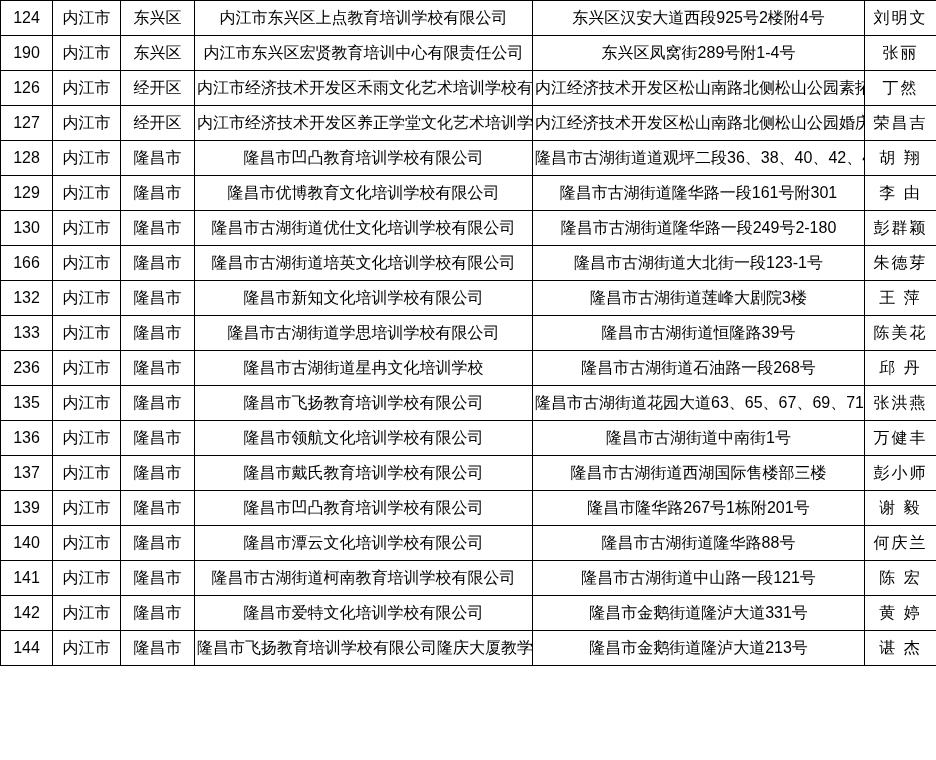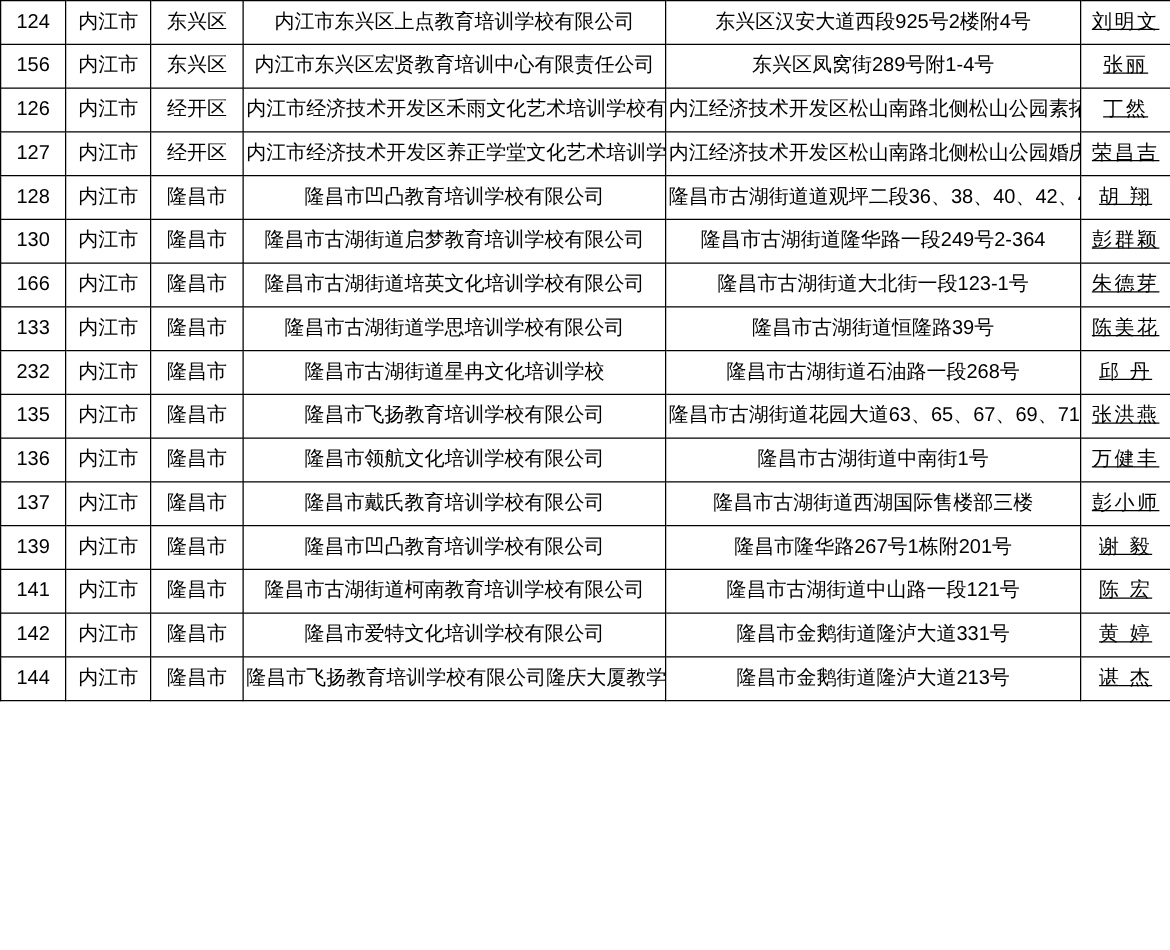--- a/index.html
+++ b/index.html
@@ -38,21 +38,20 @@
   col.c-person{ width: 72px; }
 
   td.cell-no, td.cell-city, td.cell-dist, td.cell-person {
     font-size: 16px;
   }
   td.cell-name, td.cell-addr {
     font-size: 15px;
   }
   td.cell-person {
     letter-spacing: 2px;
-    text-decoration: underline;
   }
   
   td.twoline {
     white-space: normal;
     line-height: 1.1;
     font-size: 15px;
   }
   tr.dashed-top td {
     border-top: 1px dashed #000000;
   }
@@ -78,21 +77,21 @@
     <tr>
       <td class="cell-no">124</td>
       <td class="cell-city">内江市</td>
       <td class="cell-dist">东兴区</td>
       <td class="cell-name">内江市东兴区上点教育培训学校有限公司</td>
       <td class="cell-addr">东兴区汉安大道西段925号2楼附4号</td>
       <td class="cell-person">刘明文</td>
     </tr>
 
     <tr>
-      <td class="cell-no">156</td>
+      <td class="cell-no">190</td>
       <td class="cell-city">内江市</td>
       <td class="cell-dist">东兴区</td>
       <td class="cell-name">内江市东兴区宏贤教育培训中心有限责任公司</td>
       <td class="cell-addr">东兴区凤窝街289号附1-4号</td>
       <td class="cell-person">张丽</td>
     </tr>
 
     <tr>
       <td class="cell-no">126</td>
       <td class="cell-city">内江市</td>
@@ -113,51 +112,67 @@
 
     <tr>
       <td class="cell-no">128</td>
       <td class="cell-city">内江市</td>
       <td class="cell-dist">隆昌市</td>
       <td class="cell-name">隆昌市凹凸教育培训学校有限公司</td>
       <td class="cell-addr">隆昌市古湖街道道观坪二段36、38、40、42、44号</td>
       <td class="cell-person">胡 翔</td>
     </tr>
 
+    <tr>
+      <td class="cell-no">129</td>
+      <td class="cell-city">内江市</td>
+      <td class="cell-dist">隆昌市</td>
+      <td class="cell-name">隆昌市优博教育文化培训学校有限公司</td>
+      <td class="cell-addr">隆昌市古湖街道隆华路一段161号附301</td>
+      <td class="cell-person">李 由</td>
+    </tr>
 
     <tr>
       <td class="cell-no">130</td>
       <td class="cell-city">内江市</td>
       <td class="cell-dist">隆昌市</td>
-      <td class="cell-name">隆昌市古湖街道启梦教育培训学校有限公司</td>
-      <td class="cell-addr">隆昌市古湖街道隆华路一段249号2-364</td>
+      <td class="cell-name">隆昌市古湖街道优仕文化培训学校有限公司</td>
+      <td class="cell-addr">隆昌市古湖街道隆华路一段249号2-180</td>
       <td class="cell-person">彭群颖</td>
     </tr>
 
     <tr>
       <td class="cell-no">166</td>
       <td class="cell-city">内江市</td>
       <td class="cell-dist">隆昌市</td>
       <td class="cell-name">隆昌市古湖街道培英文化培训学校有限公司</td>
       <td class="cell-addr">隆昌市古湖街道大北街一段123-1号</td>
       <td class="cell-person">朱德芽</td>
     </tr>
 
+    <tr>
+      <td class="cell-no">132</td>
+      <td class="cell-city">内江市</td>
+      <td class="cell-dist">隆昌市</td>
+      <td class="cell-name">隆昌市新知文化培训学校有限公司</td>
+      <td class="cell-addr">隆昌市古湖街道莲峰大剧院3楼</td>
+      <td class="cell-person">王 萍</td>
+    </tr>
 
     <tr>
       <td class="cell-no">133</td>
       <td class="cell-city">内江市</td>
       <td class="cell-dist">隆昌市</td>
       <td class="cell-name">隆昌市古湖街道学思培训学校有限公司</td>
       <td class="cell-addr">隆昌市古湖街道恒隆路39号</td>
       <td class="cell-person">陈美花</td>
     </tr>
 
     <tr>
-      <td class="cell-no">232</td>
+      <td class="cell-no">236</td>
       <td class="cell-city">内江市</td>
       <td class="cell-dist">隆昌市</td>
       <td class="cell-name">隆昌市古湖街道星冉文化培训学校</td>
       <td class="cell-addr">隆昌市古湖街道石油路一段268号</td>
       <td class="cell-person">邱 丹</td>
     </tr>
 
     <tr>
       <td class="cell-no">135</td>
       <td class="cell-city">内江市</td>
@@ -188,20 +203,28 @@
 
     <tr>
       <td class="cell-no">139</td>
       <td class="cell-city">内江市</td>
       <td class="cell-dist">隆昌市</td>
       <td class="cell-name">隆昌市凹凸教育培训学校有限公司</td>
       <td class="cell-addr">隆昌市隆华路267号1栋附201号</td>
       <td class="cell-person">谢 毅</td>
     </tr>
 
+    <tr>
+      <td class="cell-no">140</td>
+      <td class="cell-city">内江市</td>
+      <td class="cell-dist">隆昌市</td>
+      <td class="cell-name">隆昌市潭云文化培训学校有限公司</td>
+      <td class="cell-addr">隆昌市古湖街道隆华路88号</td>
+      <td class="cell-person">何庆兰</td>
+    </tr>
 
     <tr class="dashed-top">
       <td class="cell-no">141</td>
       <td class="cell-city">内江市</td>
       <td class="cell-dist">隆昌市</td>
       <td class="cell-name">隆昌市古湖街道柯南教育培训学校有限公司</td>
       <td class="cell-addr">隆昌市古湖街道中山路一段121号</td>
       <td class="cell-person">陈 宏</td>
     </tr>
 

